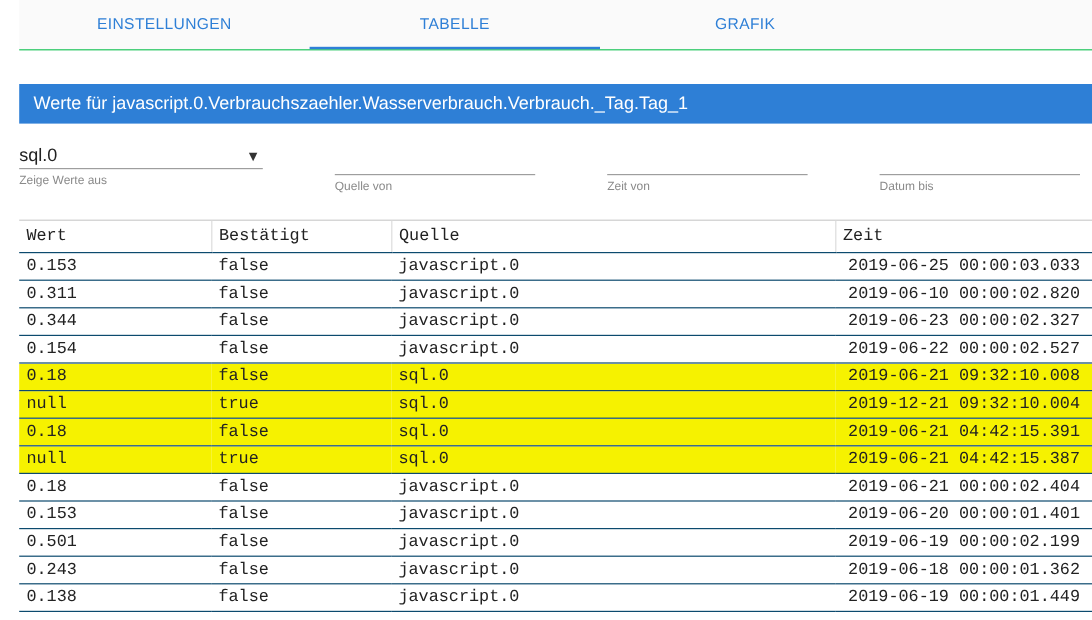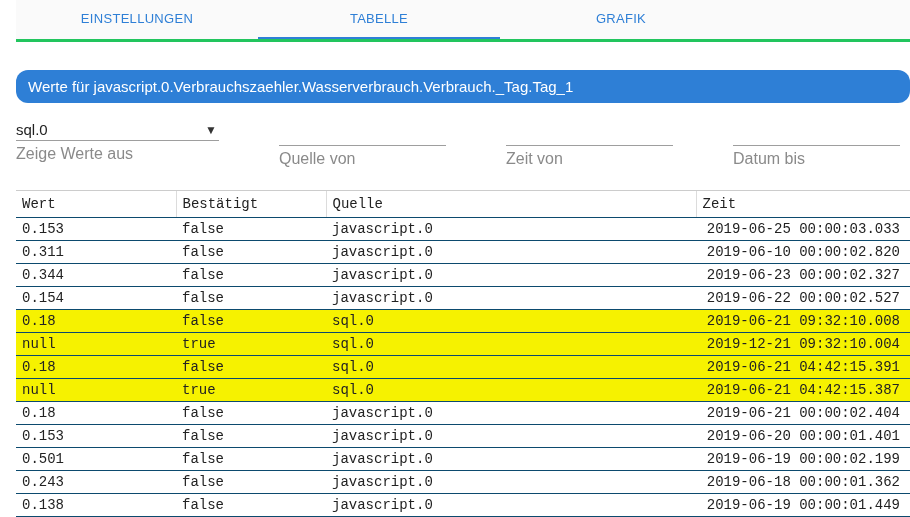--- a/index.html
+++ b/index.html
@@ -8,21 +8,21 @@
     font-family: "Segoe UI", Arial, sans-serif;
     font-size: 14px;
     background: #fff;
     color: #222;
     width: 910px;
   }
   .page { padding-left: 16px; }
   .tabs {
     display: flex;
     background: #fafafa;
-    border-bottom: 3px solid #22c55e;
+    border-bottom: 1px solid #22c55e;
     height: 42px;
     align-items: stretch;
   }
   .tab {
     flex: 0 0 auto;
     width: 242px;
     display: flex;
     align-items: center;
     justify-content: center;
     color: #2e7fd6;
@@ -31,21 +31,20 @@
     cursor: pointer;
     border-bottom: 2px solid transparent;
   }
   .tab.active { border-bottom: 2px solid #2e7fd6; }
   .title-bar {
     margin-top: 28px;
     background: #2e7fd6;
     color: #fff;
     font-size: 15px;
     padding: 8px 12px;
-    border-radius: 12px;
   }
   .filters {
     display: flex;
     gap: 60px;
     margin-top: 18px;
     padding-right: 10px;
   }
   .filter {
     display: flex;
     flex-direction: column;
@@ -68,21 +67,21 @@
   }
   .select-wrap .val { font-size: 15px; }
   .select-wrap .caret {
     position: absolute;
     right: 2px;
     top: 2px;
     font-size: 12px;
     color: #333;
   }
   .filter-label {
-    font-size: 16px;
+    font-size: 10px;
     color: #8a8a8a;
     margin-top: 4px;
   }
   .table-wrap { margin-top: 22px; border-top: 1px solid #ccc; }
   table { border-collapse: collapse; width: 100%; table-layout: fixed; }
   th, td {
     text-align: left;
     padding: 3px 6px;
     font-size: 14px;
     border-bottom: 1px solid #0c4a6e;

